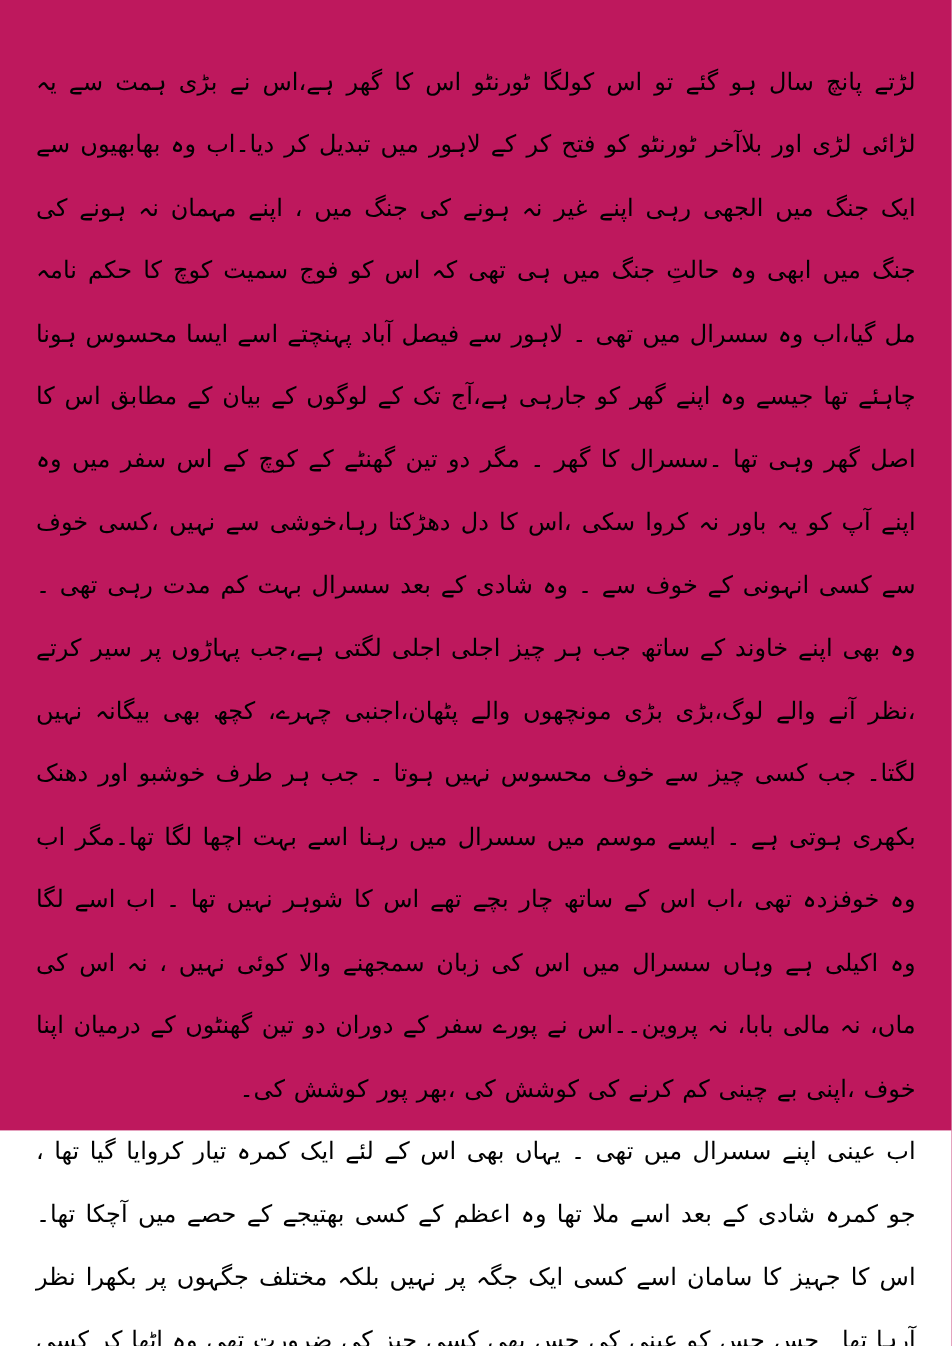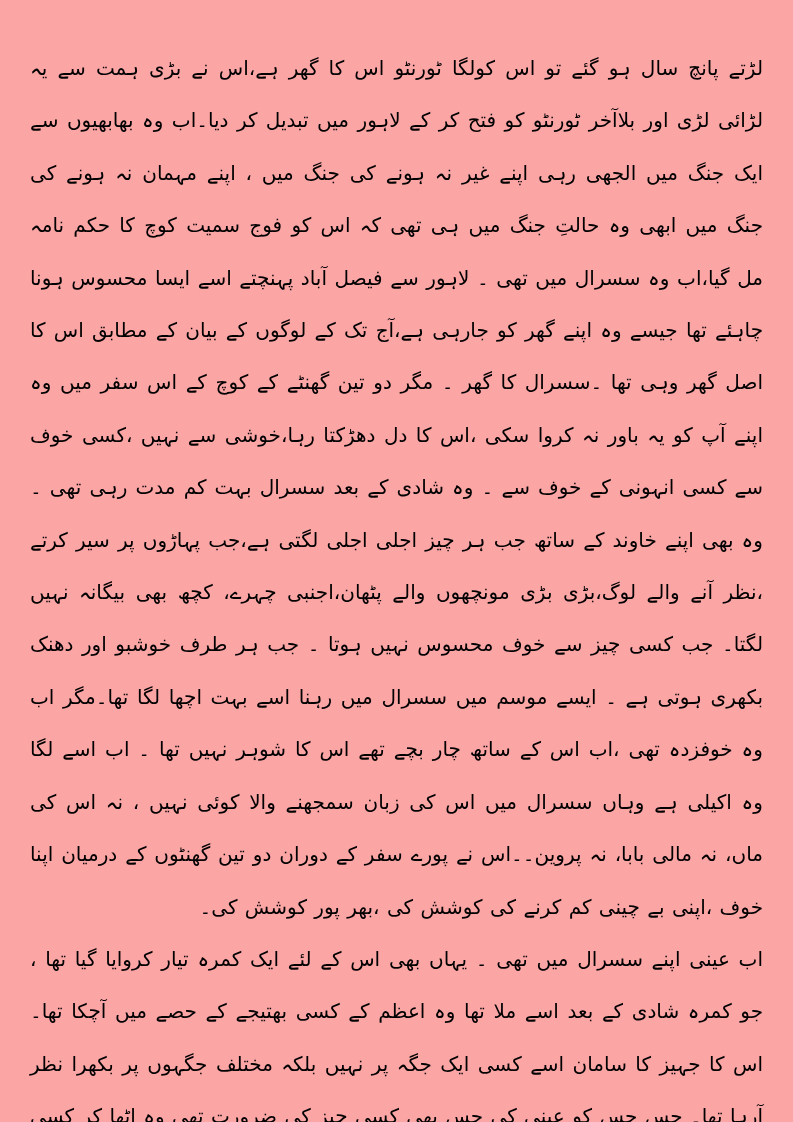--- a/index.html
+++ b/index.html
@@ -8,22 +8,22 @@
   }
   body {
     width: 793px;
     height: 1122px;
     background: #ffffff;
     overflow: hidden;
   }
   .page {
     box-sizing: border-box;
     width: 793px;
-    height: 1122px;
-    background: #fca5a5;
+    height: 942px;
+    background: #be185d;
     padding: 42px 30px 0 30px;
   }
   .urdu-para {
     direction: rtl;
     unicode-bidi: embed;
     text-align: justify;
     text-align-last: right;
     font-family: "DejaVu Sans", sans-serif;
     font-size: 20px;
     line-height: 52.4px;

